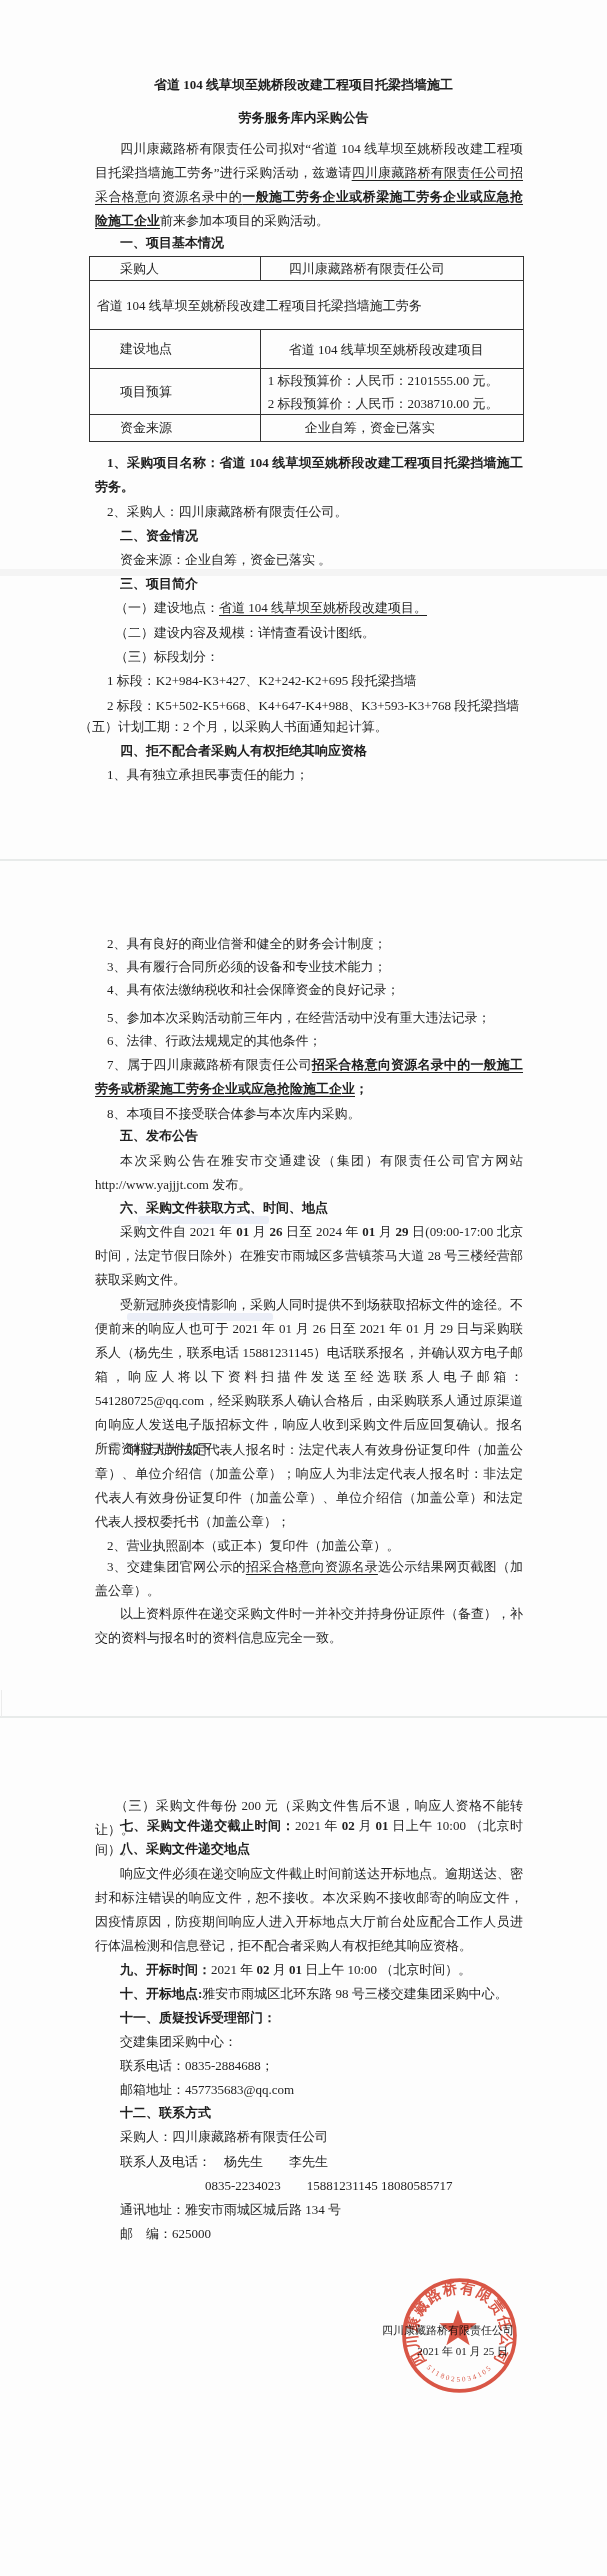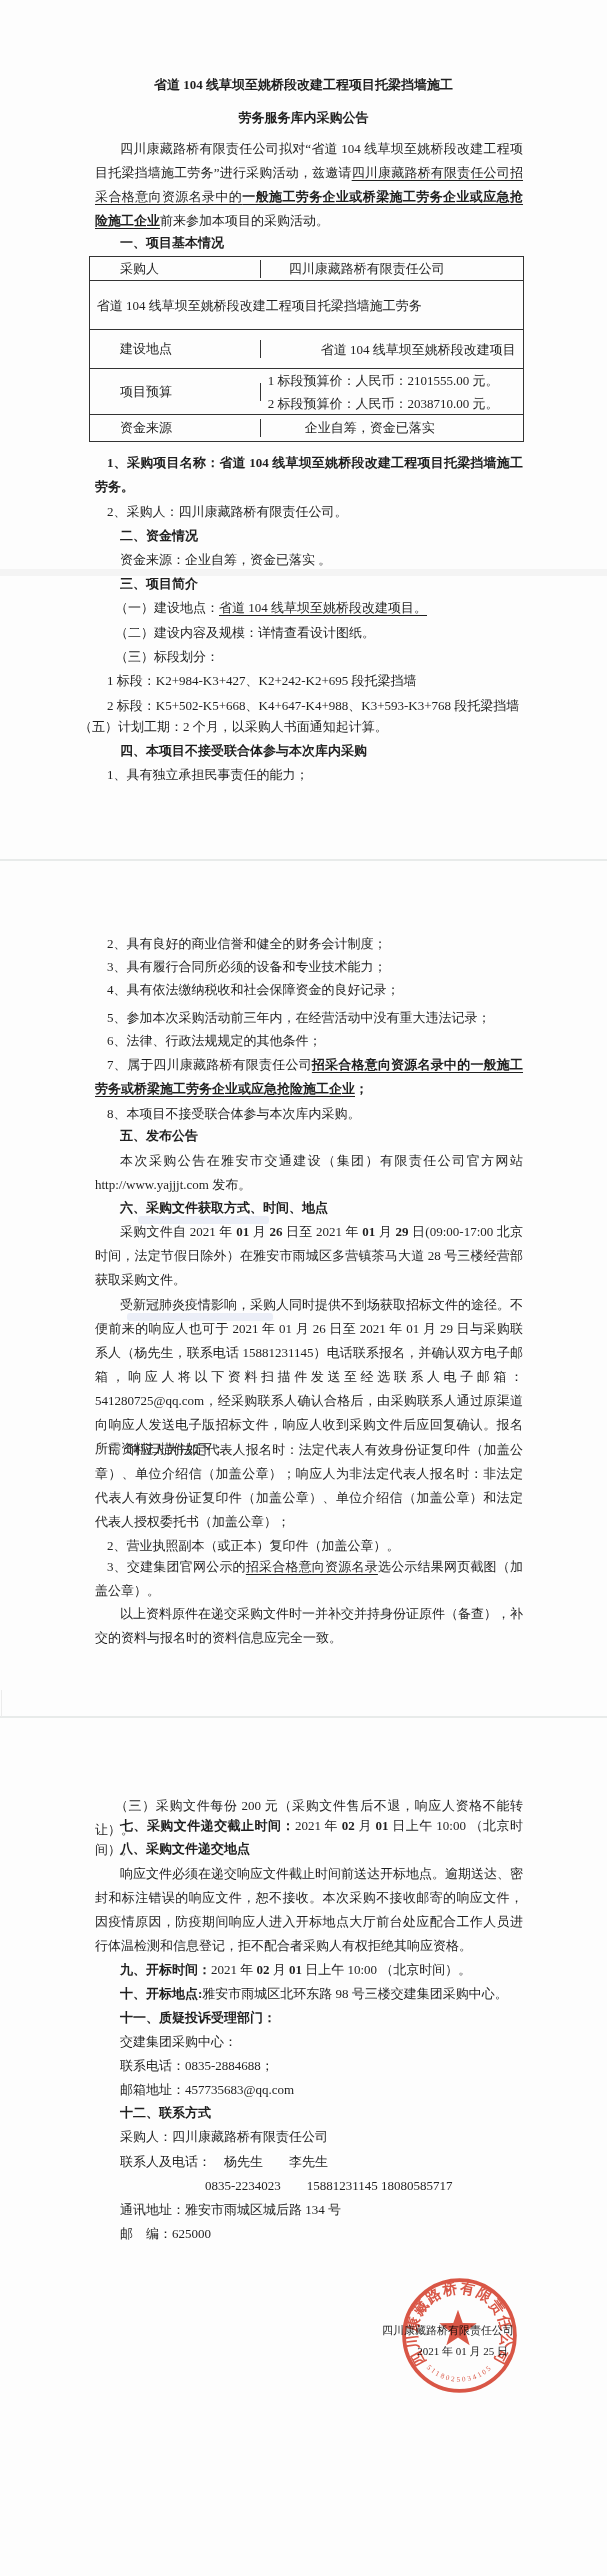--- a/index.html
+++ b/index.html
@@ -12,21 +12,21 @@
     font-size:13px;font-weight:bold;line-height:33px;
   }
   .para{
     position:absolute;left:95px;width:428px;font-size:13px;line-height:24px;
     text-align:justify;text-justify:inter-ideograph;
   }
   .b{font-weight:bold;}
   .u{text-decoration:underline;text-underline-offset:3px;}
   
   .doc-table{position:absolute;left:89px;top:256px;width:435px;border:1.5px solid #333;box-sizing:border-box;}
-  .trow{display:flex;border-top:1.1px solid #333;box-sizing:border-box;font-size:13px;align-items:center;}
+  .trow{display:flex;border-top:1.1px solid #333;box-sizing:border-box;font-size:13px;}
   .trow:first-child{border-top:none;}
   .tc1{width:171px;border-right:1.1px solid #333;box-sizing:border-box;display:flex;align-items:center;padding-left:30px;}
   .tc2{flex:1;display:flex;flex-direction:column;justify-content:center;padding-left:6.8px;padding-right:4.6px;line-height:23px;box-sizing:border-box;}
   .tc2.ind{text-indent:21px;}
   
   .band{position:absolute;left:0;width:607px;background:#f4f4f4;}
   .pline{position:absolute;left:0;width:607px;background:#e8ebea;}
   .vtick{position:absolute;background:#ececec;}
   .smudge{position:absolute;background:rgba(140,160,215,0.16);border-radius:3px;}
   
@@ -55,21 +55,21 @@
         <div class="tc1">采购人</div>
         <div class="tc2 ind">
           <div>四川康藏路桥有限责任公司</div>
         </div>
       </div>
       <div class="trow" style="height: 49px;">
         <div class="tc2">
           <div>省道 104 线草坝至姚桥段改建工程项目托梁挡墙施工劳务</div>
         </div>
       </div>
-      <div class="trow" style="height: 39px; gap: 32px;">
+      <div class="trow" style="height: 39px;">
         <div class="tc1">建设地点</div>
         <div class="tc2 ind">
           <div>省道 104 线草坝至姚桥段改建项目</div>
         </div>
       </div>
       <div class="trow" style="height: 46px;">
         <div class="tc1">项目预算</div>
         <div class="tc2">
           <div>1 标段预算价：人民币：2101555.00 元。</div>
           <div>2 标段预算价：人民币：2038710.00 元。</div>
@@ -90,33 +90,33 @@
       <div class="para" style="top: 500px; text-indent: 12px;"><span class="">2、采购人：四川康藏路桥有限责任公司。</span></div>
       <div class="para" style="top: 524px; text-indent: 25px;"><span class="b ">二、资金情况</span></div>
       <div class="para" style="top: 548px; text-indent: 25px;"><span class="">资金来源：企业自筹，资金已落实 。</span></div>
       <div class="para" style="top: 572px; text-indent: 25px;"><span class="b ">三、项目简介</span></div>
       <div class="para" style="top: 596px; text-indent: 20px;"><span class="">（一）建设地点：</span><span class="u">省道 104 线草坝至姚桥段改建项目。</span></div>
       <div class="para" style="top: 621px; text-indent: 20px;"><span class="">（二）建设内容及规模：详情查看设计图纸。</span></div>
       <div class="para" style="top: 645px; text-indent: 20px;"><span class="">（三）标段划分：</span></div>
       <div class="para" style="top: 669px; text-indent: 12px;"><span class="">1 标段：K2+984-K3+427、K2+242-K2+695 段托梁挡墙</span></div>
       <div class="para" style="top: 694px; text-indent: 12px;"><span class="">2 标段：K5+502-K5+668、K4+647-K4+988、K3+593-K3+768 段托梁挡墙</span></div>
       <div class="para" style="top: 715px; left: 79px; width: 444px; text-indent: 0px;"><span class="">（五）计划工期：2 个月，以采购人书面通知起计算。</span></div>
-      <div class="para" style="top: 739px; text-indent: 25px;"><span class="b ">四、本项目不接受联合体参与本次库内采购</span></div>
+      <div class="para" style="top: 739px; text-indent: 25px;"><span class="b ">四、拒不配合者采购人有权拒绝其响应资格</span></div>
       <div class="para" style="top: 763px; text-indent: 12px;"><span class="">1、具有独立承担民事责任的能力；</span></div>
       <div class="para" style="top: 932px; text-indent: 12px;"><span class="">2、具有良好的商业信誉和健全的财务会计制度；</span></div>
       <div class="para" style="top: 955px; text-indent: 12px;"><span class="">3、具有履行合同所必须的设备和专业技术能力；</span></div>
       <div class="para" style="top: 978px; text-indent: 12px;"><span class="">4、具有依法缴纳税收和社会保障资金的良好记录；</span></div>
       <div class="para" style="top: 1006px; text-indent: 12px;"><span class="">5、参加本次采购活动前三年内，在经营活动中没有重大违法记录；</span></div>
       <div class="para" style="top: 1029px; text-indent: 12px;"><span class="">6、法律、行政法规规定的其他条件；</span></div>
       <div class="para" style="top: 1053px; text-indent: 12px;"><span class="">7、属于四川康藏路桥有限责任公司</span><span class="b u">招采合格意向资源名录中的一般施工劳务或桥梁施工劳务企业或应急抢险施工企业</span><span class="b ">；</span></div>
       <div class="para" style="top: 1102px; text-indent: 12px;"><span class="">8、本项目不接受联合体参与本次库内采购。</span></div>
       <div class="para" style="top: 1124px; text-indent: 25px;"><span class="b ">五、发布公告</span></div>
       <div class="para" style="top: 1149px; text-indent: 25px;"><span class="">本次采购公告在雅安市交通建设（集团）有限责任公司官方网站 http://www.yajjjt.com 发布。</span></div>
       <div class="para" style="top: 1196px; text-indent: 25px;"><span class="b ">六、采购文件获取方式、时间、地点</span></div>
-      <div class="para" style="top: 1220px; text-indent: 25px;"><span class="">采购文件自 2021 年 </span><span class="b ">01</span><span class=""> 月 </span><span class="b ">26</span><span class=""> 日至 2021 年 </span><span class="b ">01</span><span class=""> 月 </span><span class="b ">29</span><span class=""> 日(09:00-17:00 北京时间，法定节假日除外）在雅安市雨城区多营镇茶马大道 28 号三楼经营部获取采购文件。</span></div>
+      <div class="para" style="top: 1220px; text-indent: 25px;"><span class="">采购文件自 2021 年 </span><span class="b ">01</span><span class=""> 月 </span><span class="b ">26</span><span class=""> 日至 2024 年 </span><span class="b ">01</span><span class=""> 月 </span><span class="b ">29</span><span class=""> 日(09:00-17:00 北京时间，法定节假日除外）在雅安市雨城区多营镇茶马大道 28 号三楼经营部获取采购文件。</span></div>
       <div class="para" style="top: 1293px; text-indent: 25px;"><span class="">受新冠肺炎疫情影响，采购人同时提供不到场获取招标文件的途径。不便前来的响应人也可于 2021 年 01 月 26 日至 2021 年 01 月 29 日与采购联系人（杨先生，联系电话 15881231145）电话联系报名，并确认双方电子邮箱，响应人将以下资料扫描件发送至经选联系人电子邮箱：541280725@qq.com，经采购联系人确认合格后，由采购联系人通过原渠道向响应人发送电子版招标文件，响应人收到采购文件后应回复确认。报名所需资料扫描件如下：</span></div>
       <div class="para" style="top: 1438px; text-indent: 12px;"><span class="">1、响应人为法定代表人报名时：法定代表人有效身份证复印件（加盖公章）、单位介绍信（加盖公章）；响应人为非法定代表人报名时：非法定代表人有效身份证复印件（加盖公章）、单位介绍信（加盖公章）和法定代表人授权委托书（加盖公章）；</span></div>
       <div class="para" style="top: 1534px; text-indent: 12px;"><span class="">2、营业执照副本（或正本）复印件（加盖公章）。</span></div>
       <div class="para" style="top: 1555px; text-indent: 12px;"><span class="">3、交建集团官网公示的</span><span class="u">招采合格意向资源名录</span><span class="">选公示结果网页截图（加盖公章）。</span></div>
       <div class="para" style="top: 1602px; text-indent: 25px;"><span class="">以上资料原件在递交采购文件时一并补交并持身份证原件（备查），补交的资料与报名时的资料信息应完全一致。</span></div>
       <div class="para" style="top: 1794px; text-indent: 20px;"><span class="">（三）采购文件每份 200 元（采购文件售后不退，响应人资格不能转让）。</span></div>
       <div class="para" style="top: 1814px; text-indent: 25px;"><span class="b ">七、采购文件递交截止时间：</span><span class="">2021 年 </span><span class="b ">02</span><span class=""> 月 </span><span class="b ">01</span><span class=""> 日上午 10:00 （北京时间）。</span></div>
       <div class="para" style="top: 1837px; text-indent: 25px;"><span class="b ">八、采购文件递交地点</span></div>
       <div class="para" style="top: 1862px; text-indent: 25px;"><span class="">响应文件必须在递交响应文件截止时间前送达开标地点。逾期送达、密封和标注错误的响应文件，恕不接收。本次采购不接收邮寄的响应文件，因疫情原因，防疫期间响应人进入开标地点大厅前台处应配合工作人员进行体温检测和信息登记，拒不配合者采购人有权拒绝其响应资格。</span></div>
       <div class="para" style="top: 1958px; text-indent: 25px;"><span class="b ">九、开标时间：</span><span class="">2021 年 </span><span class="b ">02</span><span class=""> 月 </span><span class="b ">01</span><span class=""> 日上午 10:00 （北京时间）。</span></div>

